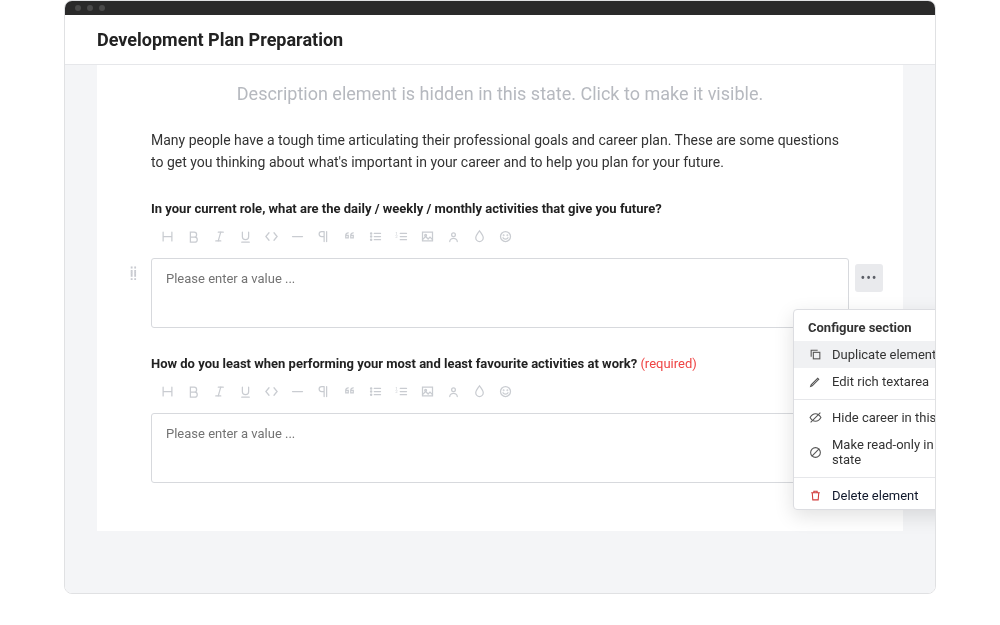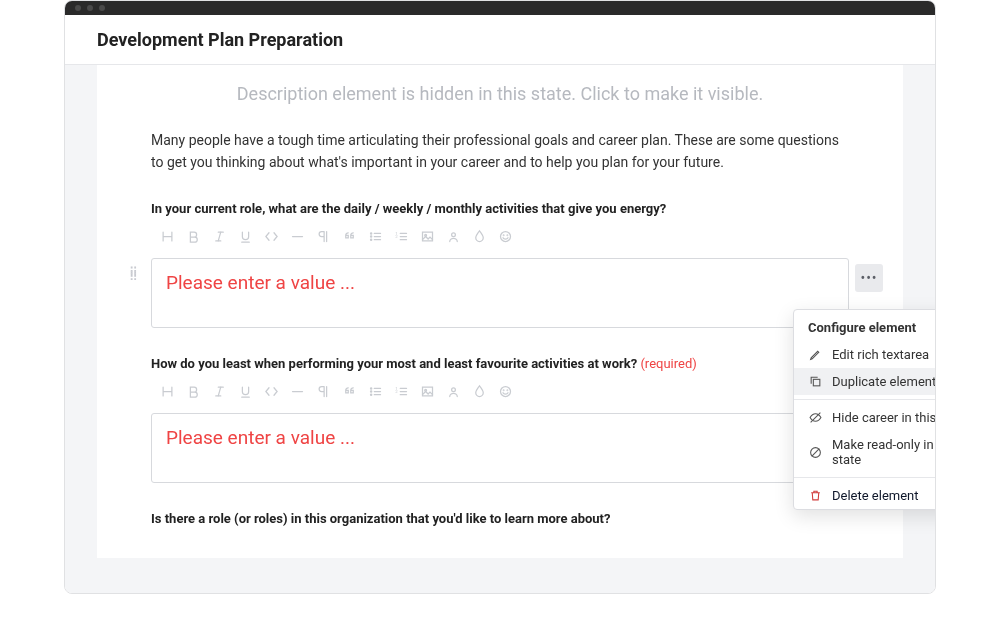--- a/index.html
+++ b/index.html
@@ -81,22 +81,22 @@
     font-size: 14px;
     margin-bottom: 14px;
     padding-left: 8px;
   }
   .toolbar .tb-icon { width: 16px; height: 16px; display: flex; align-items: center; justify-content: center; }
   .rt-field {
     border: 1px solid #d7d9dd;
     border-radius: 3px;
     padding: 12px 14px;
     min-height: 70px;
-    font-size: 19px;
-    color: #ef4444;
+    font-size: 13px;
+    color: #737373;
   }
   .block-wrap { position: relative; }
   .drag-handle {
     position: absolute;
     left: -22px;
     top: 12px;
     color: #c8cad0;
     font-size: 12px;
     letter-spacing: -2px;
     line-height: 5px;
@@ -181,21 +181,21 @@
     </div>
 
     <div class="content-panel">
       <div class="hidden-desc">Description element is hidden in this state. Click to make it visible.</div>
 
       <div class="inner">
 
         <p class="intro">Many people have a tough time articulating their professional goals and career plan. These are some questions to get you thinking about what's important in your career and to help you plan for your future.</p>
 
         <div class="question">
-          <div class="q-label">In your current role, what are the daily / weekly / monthly activities that give you energy?</div>
+          <div class="q-label">In your current role, what are the daily / weekly / monthly activities that give you future?</div>
           <div class="toolbar" id="tb1">
               <span class="tb-icon">
                 <svg width="15" height="15" viewBox="0 0 24 24" fill="none" stroke="#c9ccd1" stroke-width="2" stroke-linecap="round">
                   <path d="M5 5v14M19 5v14M5 12h14"></path>
                 </svg>
               </span>
               <span class="tb-icon">
                 <svg width="15" height="15" viewBox="0 0 24 24" fill="none" stroke="#c9ccd1" stroke-width="2" stroke-linecap="round">
                   <path d="M7 5h6a4 4 0 010 8H7zM7 13h7a4 4 0 010 8H7z"></path>
                 </svg>
@@ -379,50 +379,47 @@
                   <circle cx="15" cy="10" r="0.5" fill="#c9ccd1"></circle>
                   <path d="M8 14c1 2 3 2 4 2s3 0 4-2"></path>
                 </svg>
               </span>
             </div>
           <div class="block-wrap">
             <div class="rt-field">Please enter a value ...</div>
           </div>
         </div>
 
-        <div class="question" style="margin-bottom:0">
-          <div class="q-label">Is there a role (or roles) in this organization that you'd like to learn more about?</div>
-        </div>
 
       </div>
     </div>
   </div>
 
   <div class="popover">
-    <div class="pop-head">Configure element</div>
-
-    <div class="pop-item">
-      <span class="pi-icon">
-        <svg width="13" height="13" viewBox="0 0 24 24" fill="none" stroke="#555" stroke-width="2">
-            <path d="M3 21l3-1 12-12-2-2L4 18l-1 3z"></path>
-          </svg>
-      </span>
-      <span>Edit rich textarea</span>
-    </div>
+    <div class="pop-head">Configure section</div>
 
     <div class="pop-item hover">
       <span class="pi-icon">
         <svg width="13" height="13" viewBox="0 0 24 24" fill="none" stroke="#555" stroke-width="2">
             <rect x="8" y="8" width="12" height="12"></rect>
             <path d="M4 16V4h12"></path>
           </svg>
       </span>
       <span>Duplicate element</span>
     </div>
 
+    <div class="pop-item">
+      <span class="pi-icon">
+        <svg width="13" height="13" viewBox="0 0 24 24" fill="none" stroke="#555" stroke-width="2">
+            <path d="M3 21l3-1 12-12-2-2L4 18l-1 3z"></path>
+          </svg>
+      </span>
+      <span>Edit rich textarea</span>
+    </div>
+
 
     <div class="pop-sep"></div>
 
     <div class="pop-item">
       <span class="pi-icon">
         <svg width="13" height="13" viewBox="0 0 24 24" fill="none" stroke="#555" stroke-width="2">
             <path d="M2 12s4-7 10-7 10 7 10 7-4 7-10 7S2 12 2 12z"></path>
             <line x1="3" y1="21" x2="21" y2="3"></line>
           </svg>
       </span>

